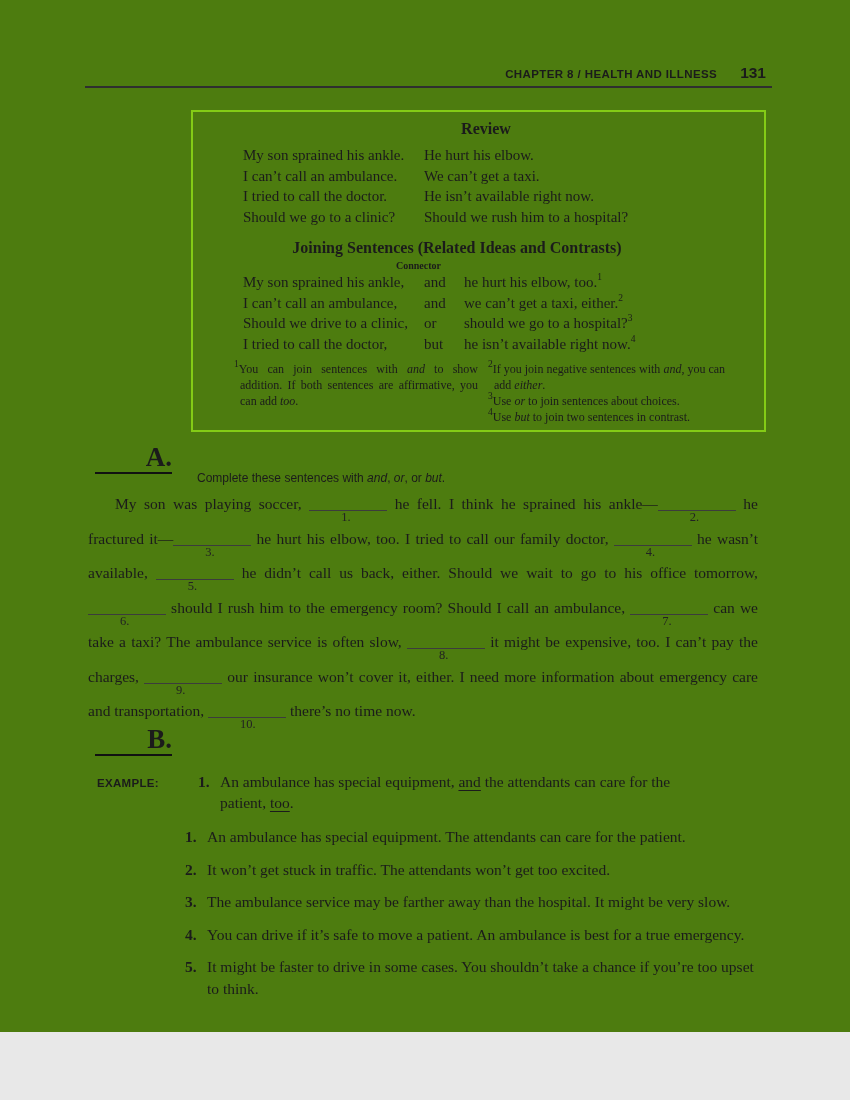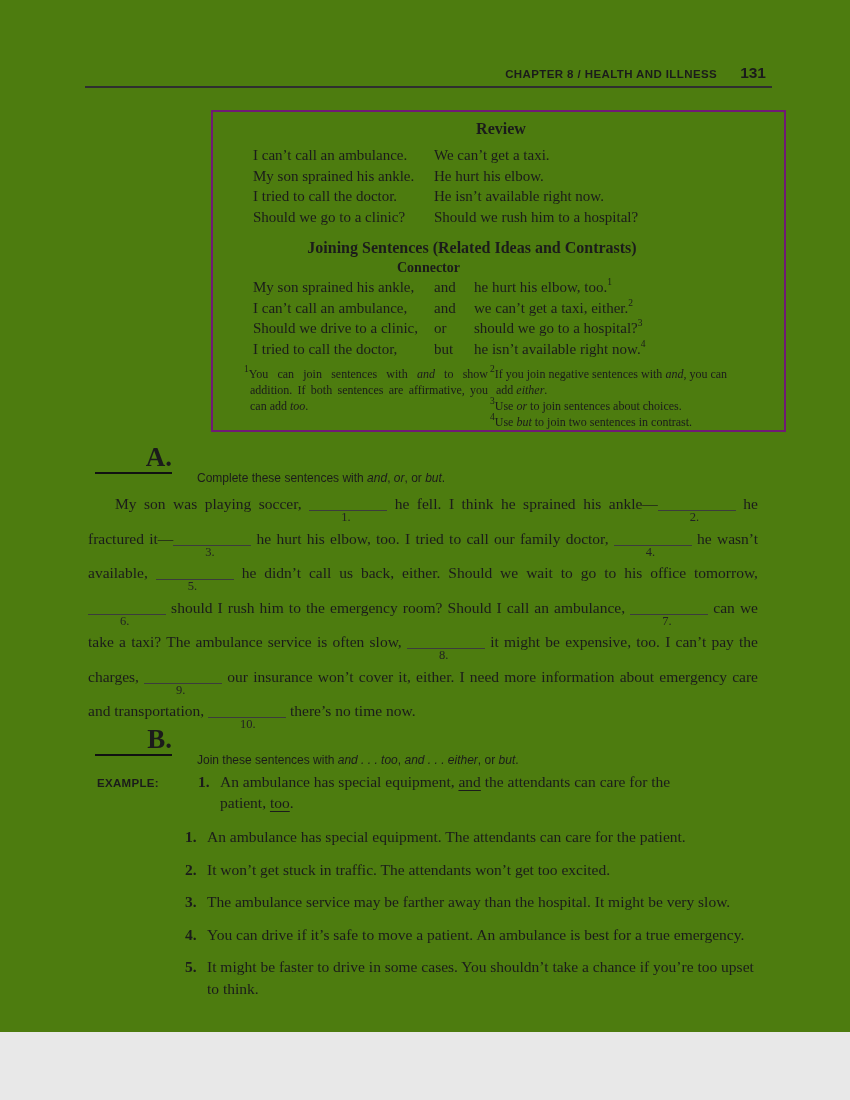--- a/index.html
+++ b/index.html
@@ -7,30 +7,30 @@
     position:relative;width:850px;height:1032px;background:#4d7c0f;
     font-family:"Liberation Serif","DejaVu Serif",serif;color:#1b1b1b;
     overflow:hidden;margin:0 auto;
   }
   
   .header{position:absolute;top:64px;left:85px;width:687px;display:flex;align-items:baseline;justify-content:flex-end;}
   .chapter{font-family:"Liberation Sans","DejaVu Sans",sans-serif;font-weight:bold;font-size:11.5px;letter-spacing:.4px;}
   .pagenum{font-family:"Liberation Sans","DejaVu Sans",sans-serif;font-weight:bold;font-size:15.5px;margin-left:23px;padding-right:6px;}
   .rule{position:absolute;top:86px;left:85px;width:687px;height:2px;background:#2f2f2f;}
   
-  .box{position:absolute;top:110px;left:211px;width:575px;height:322px;border:2px solid #701a75;
-       box-sizing:border-box;padding:8px 33px 10px 38px;}
+  .box{position:absolute;top:110px;left:191px;width:575px;height:322px;border:2px solid #84cc16;
+       box-sizing:border-box;padding:8px 33px 10px 48px;}
   .box-title{font-weight:bold;font-size:16px;text-align:center;margin-bottom:7px;}
   .joining-title{font-weight:bold;font-size:16px;text-align:center;margin-top:12px;margin-bottom:3px;margin-right:58px;}
-  .connector-label{font-weight:bold;font-size:14px;text-align:center;width:355px;margin-bottom:1px;}
+  .connector-label{font-weight:bold;font-size:10px;text-align:center;width:355px;margin-bottom:1px;}
   .rv-rows,.cn-rows{margin-left:2px;font-size:15px;line-height:20.5px;}
   .rv-row{display:grid;grid-template-columns:181px 1fr;}
   .cn-row{display:grid;grid-template-columns:181px 40px 1fr;}
   sup{font-size:9.5px;line-height:0;position:relative;top:-1px;}
-  .footnotes{display:flex;gap:2px;margin-top:7px;margin-left:-7px;font-size:12px;line-height:16px;}
+  .footnotes{display:flex;gap:10px;margin-top:7px;margin-left:-7px;font-size:12px;line-height:16px;}
   .fn-col{width:244px;}
   .fn-col.right{width:241px;}
   .fn{padding-left:6px;text-indent:-6px;}
   .fn-col.left .fn{text-align:justify;}
   .it{font-style:italic;}
   
   .ex-letter{position:absolute;width:77px;text-align:right;font-weight:bold;font-size:27px;line-height:27px;
              border-bottom:2.2px solid #111;padding-bottom:1px;}
   .ex-instr{position:absolute;font-family:"Liberation Sans","DejaVu Sans",sans-serif;font-weight:normal;font-size:12px;margin-top:19px;}
   .ex-instr .it{font-style:italic;}
@@ -60,26 +60,26 @@
   <div class="header">
     <span class="chapter">CHAPTER 8  /  HEALTH AND ILLNESS</span>
     <span class="pagenum">131</span>
   </div>
   <div class="rule"></div>
 
   <div class="box">
     <div class="box-title">Review</div>
     <div class="rv-rows" id="review-rows">
         <div class="rv-row">
+          <span>My son sprained his ankle.</span>
+          <span>He hurt his elbow.</span>
+        </div>
+        <div class="rv-row">
           <span>I can’t call an ambulance.</span>
           <span>We can’t get a taxi.</span>
-        </div>
-        <div class="rv-row">
-          <span>My son sprained his ankle.</span>
-          <span>He hurt his elbow.</span>
         </div>
         <div class="rv-row">
           <span>I tried to call the doctor.</span>
           <span>He isn’t available right now.</span>
         </div>
         <div class="rv-row">
           <span>Should we go to a clinic?</span>
           <span>Should we rush him to a hospital?</span>
         </div>
       </div>
@@ -117,21 +117,20 @@
           <div class="fn"><sup>4</sup><span>Use </span><span class="it">but</span><span> to join two sentences in contrast.</span></div>
         </div>
     </div>
   </div>
 
   <div class="ex-letter" style="top:444px;left:95px;">A.</div>
   <div class="ex-instr" style="top:452px;left:197px;" id="instr-a"><span>Complete these sentences with </span><span class="it">and</span><span>, </span><span class="it">or</span><span>, or </span><span class="it">but</span><span>.</span></div>
   <div class="para" id="para-a"><span>My son was playing soccer, </span><span class="blank"><span class="blank-num">1.</span></span><span> he fell. I think he sprained his ankle—</span><span class="blank"><span class="blank-num">2.</span></span><span> he fractured it—</span><span class="blank"><span class="blank-num">3.</span></span><span> he hurt his elbow, too. I tried to call our family doctor, </span><span class="blank"><span class="blank-num">4.</span></span><span> he wasn’t available, </span><span class="blank"><span class="blank-num">5.</span></span><span> he didn’t call us back, either. Should we wait to go to his office tomorrow, </span><span class="blank"><span class="blank-num">6.</span></span><span> should I rush him to the emergency room? Should I call an ambulance, </span><span class="blank"><span class="blank-num">7.</span></span><span> can we take a taxi? The ambulance service is often slow, </span><span class="blank"><span class="blank-num">8.</span></span><span> it might be expensive, too. I can’t pay the charges, </span><span class="blank"><span class="blank-num">9.</span></span><span> our insurance won’t cover it, either. I need more information about emergency care and transportation, </span><span class="blank"><span class="blank-num">10.</span></span><span> there’s no time now.</span></div>
 
   <div class="ex-letter" style="top:726px;left:95px;">B.</div>
-  <div class="ex-instr" style="top:734px;left:197px;" id="instr-b"><span>Join these sentences with </span><span class="it">and . . . too</span><span>, </span><span class="it">and . . . either</span><span>, or </span><span class="it">but</span><span>.</span></div>
 
   <div class="example-label">EXAMPLE:</div>
   <div class="example">
     <span class="num">1.</span>
     <span class="txt" id="example-text"><span>An ambulance has special equipment, </span><span class="ul">and</span><span> the attendants can care for the patient, </span><span class="ul">too</span><span>.</span></span>
   </div>
 
   <div class="items" id="items-b">
       <div class="item">
         <span class="num">1.</span>

